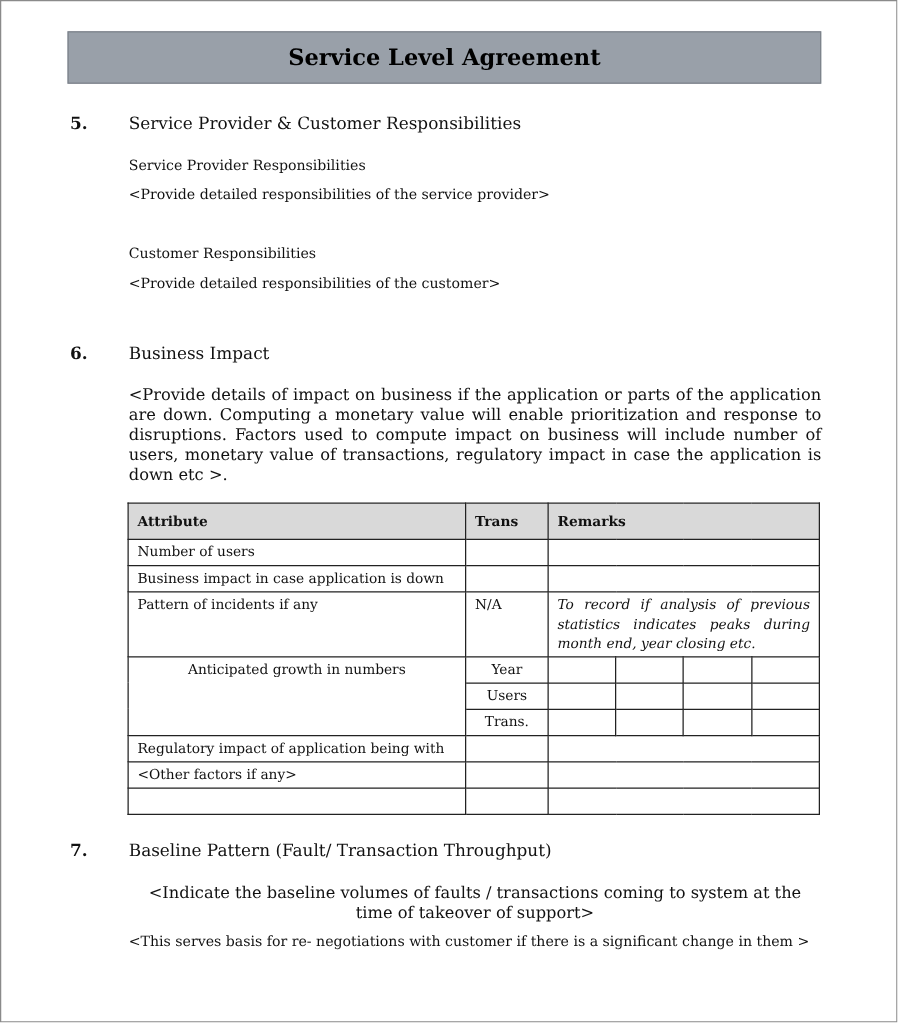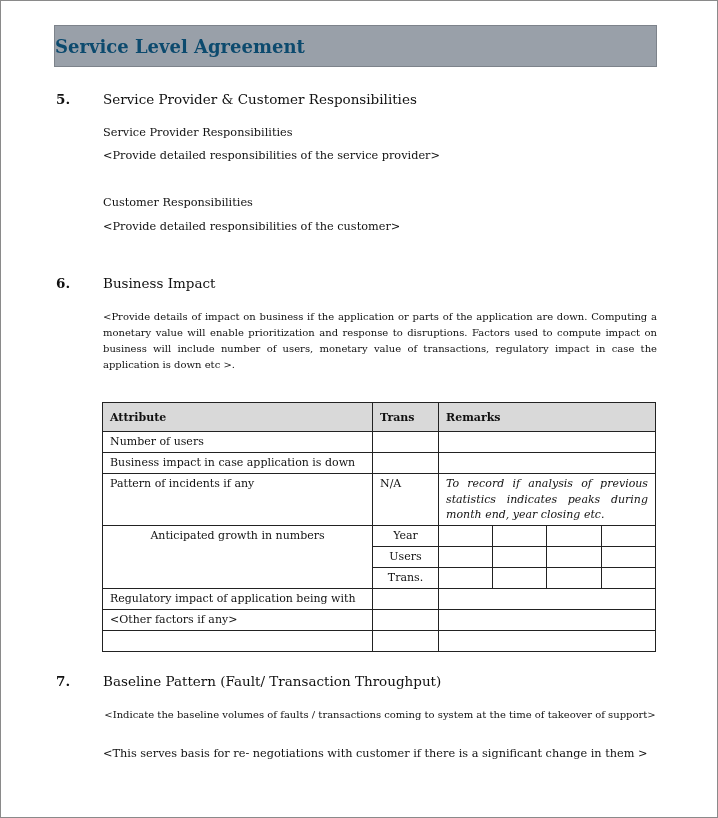--- a/index.html
+++ b/index.html
@@ -8,27 +8,27 @@
     font-family: "DejaVu Serif", "Liberation Serif", serif;
     color: #111; position: relative; overflow: hidden;
   }
   .page-frame {
     position: absolute; left: 0; top: 0; width: 716px; height: 816px;
     border: 1px solid #8a8a8a;
   }
   .title-bar {
     position: absolute; left: 54px; top: 25px; width: 601px; height: 40px;
     background: #99a0a9; border: 1px solid #7d838b;
-    display: flex; align-items: center; justify-content: flex-start;
-    color: #0c4a6e; font-weight: bold; font-size: 18px;
+    display: flex; align-items: center; justify-content: center;
+    color: #000000; font-weight: bold; font-size: 18px;
   }
   .sec-num { position: absolute; left: 56px; font-weight: bold; font-size: 13.5px; }
   .sec-title { position: absolute; left: 103px; font-weight: normal; font-size: 13.5px; }
   .txt { position: absolute; left: 103px; font-size: 11.3px; line-height: 16px; }
-  .para { position: absolute; left: 103px; width: 554px; font-size: 10px; line-height: 16px; text-align: justify; }
+  .para { position: absolute; left: 103px; width: 554px; font-size: 13px; line-height: 16px; text-align: justify; }
   table.impact {
     position: absolute; left: 102px; top: 402px; width: 554px;
     border-collapse: collapse; font-size: 11px; padding-left: 40px;
   }
   table.impact td {
     border: 1px solid #222; padding: 2px 7px; vertical-align: top; height: 16px; line-height: 15px;
   }
   table.impact tr.head td { background: #d9d9d9; font-weight: bold; height: 24px; vertical-align: middle; }
   .italic { font-style: italic; text-align: justify; }
   .c1 { width: 255px; } .c2 { width: 51px; }

